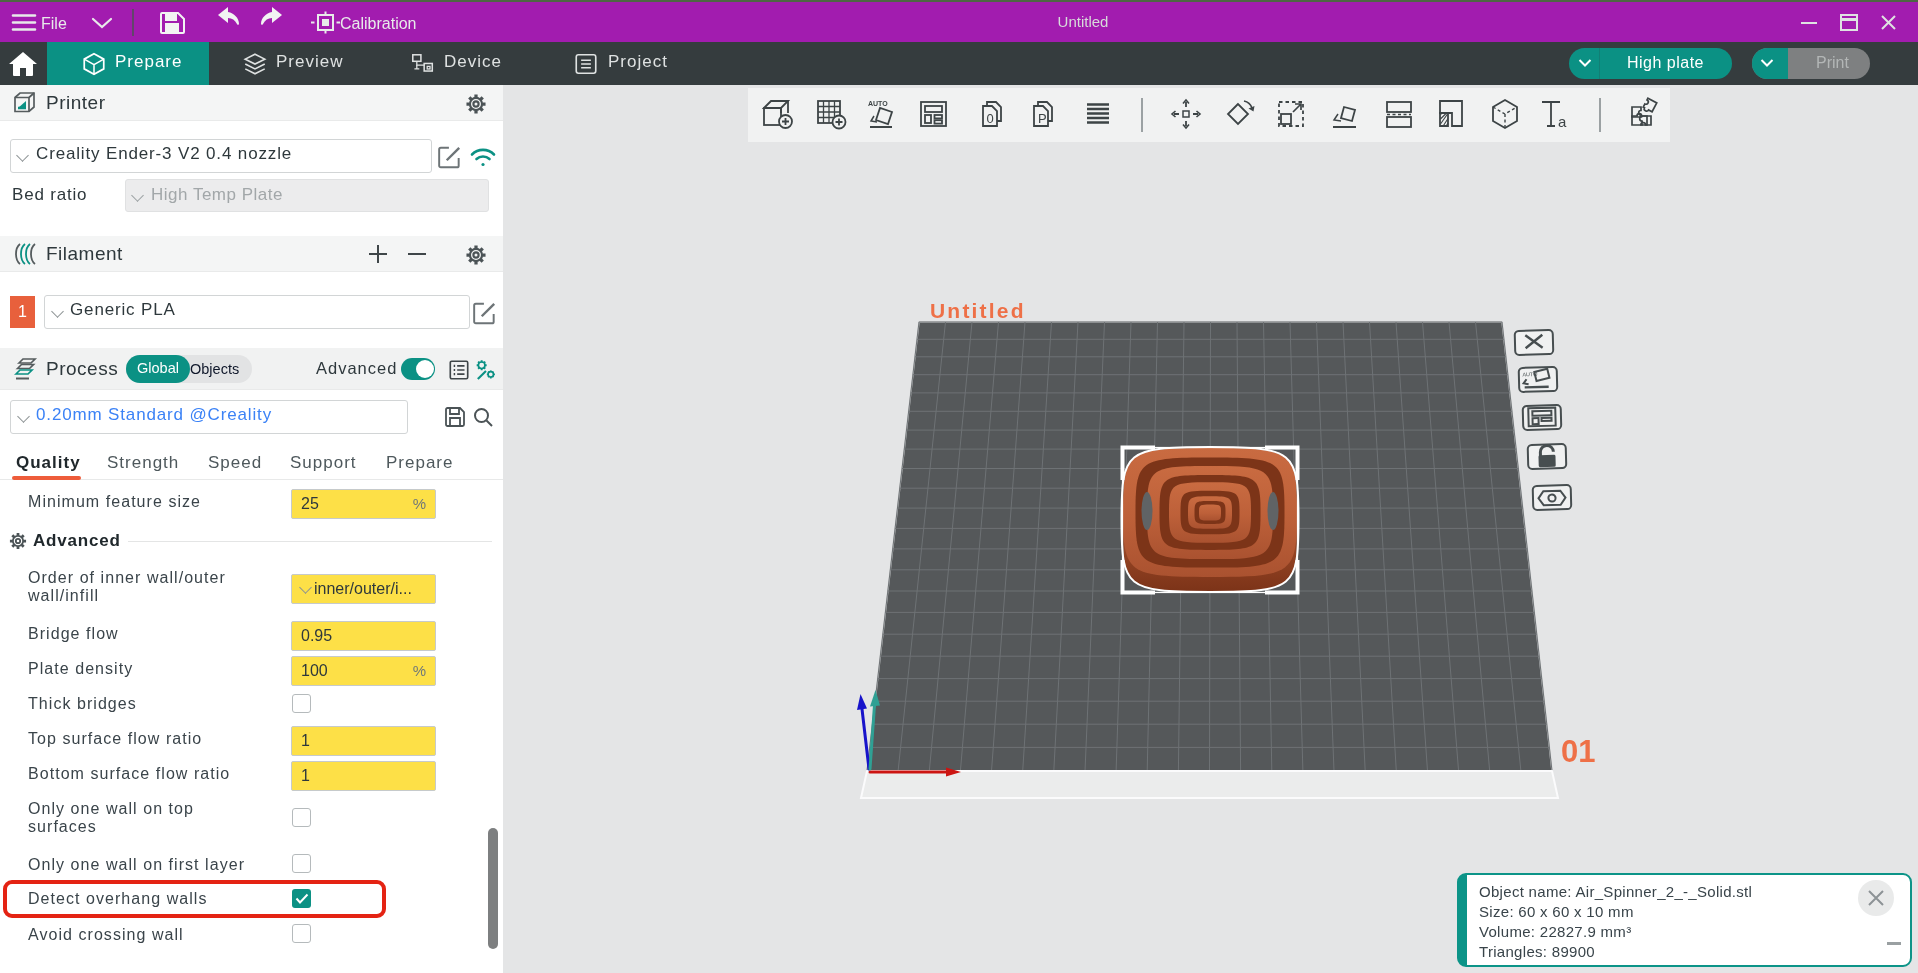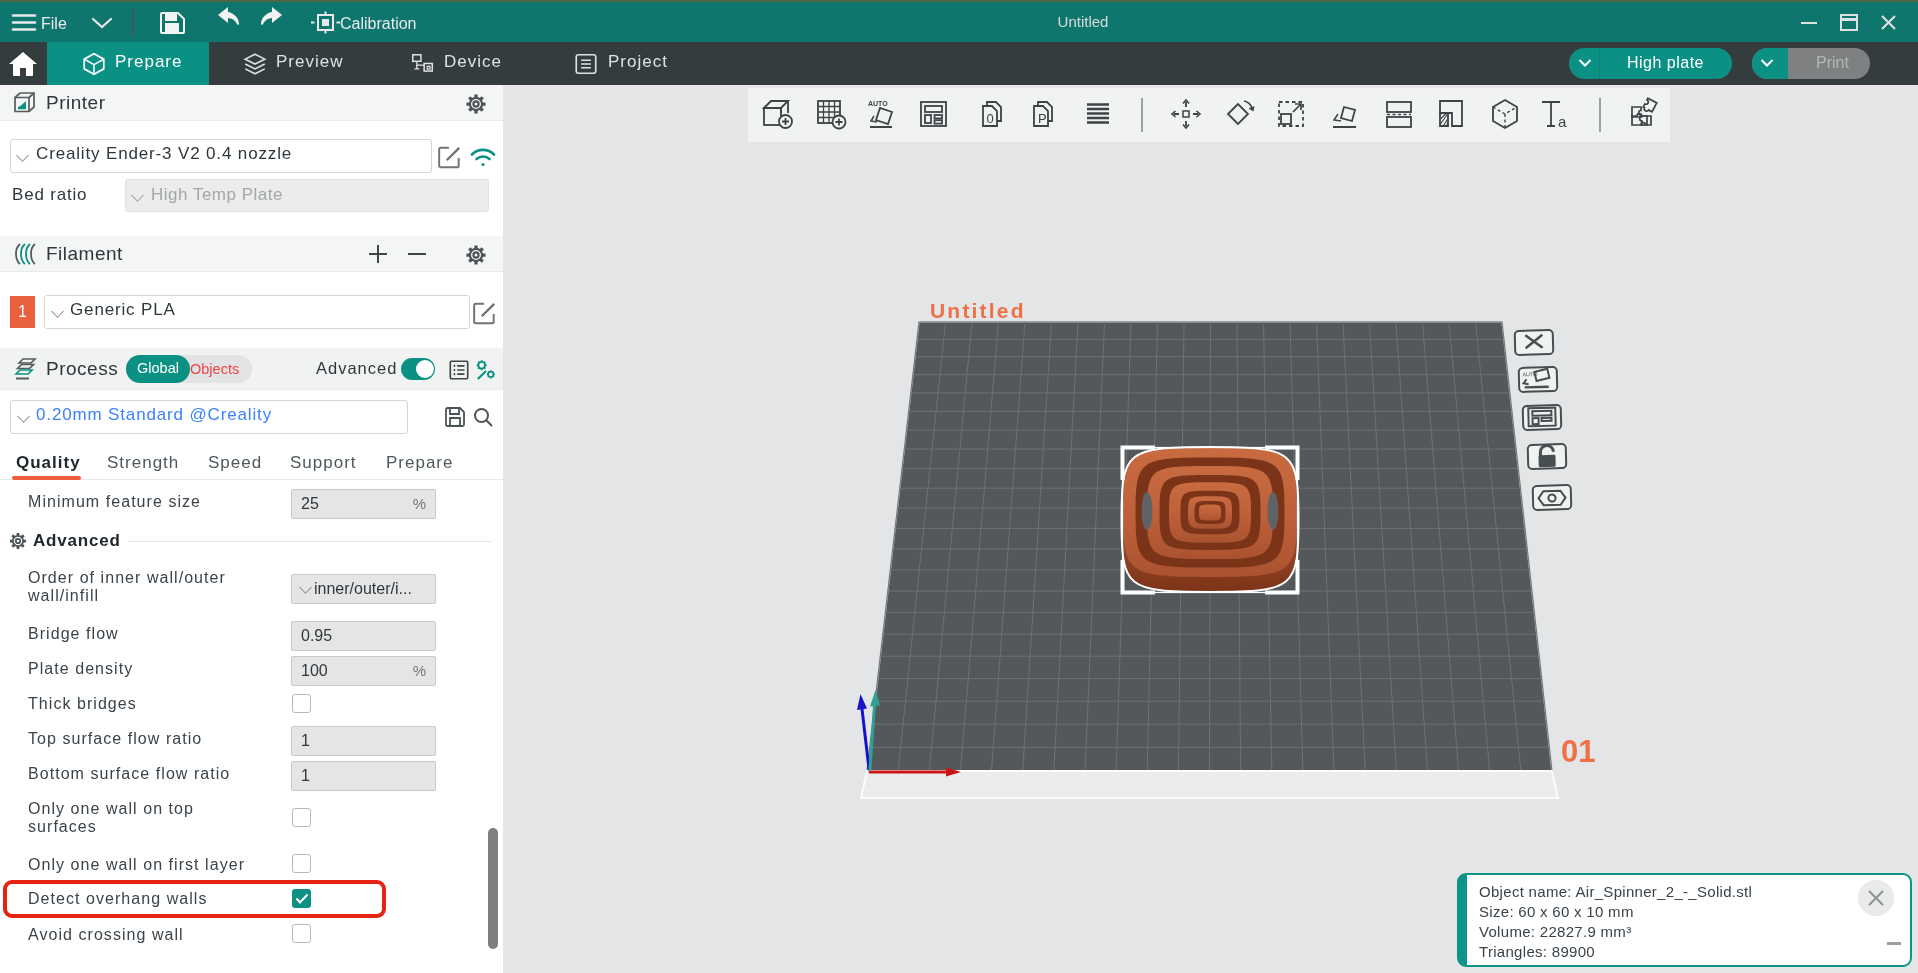--- a/index.html
+++ b/index.html
@@ -1,27 +1,27 @@
 <!DOCTYPE html>
 <html><head><meta charset="utf-8">
 <style>
 *{margin:0;padding:0;box-sizing:border-box}
 html,body{width:1918px;height:973px;overflow:hidden;font-family:"Liberation Sans",sans-serif;background:#e5e6e6}
 .abs{position:absolute}
-#titlebar{position:absolute;left:0;top:0;width:1918px;height:42px;background:#0f766e;border-top:2px solid #4d6643}
+#titlebar{position:absolute;left:0;top:0;width:1918px;height:42px;background:#a21caf;border-top:2px solid #4d6643}
 #tabbar{position:absolute;left:0;top:42px;width:1918px;height:43px;background:#353c3e}
 #panel{position:absolute;left:0;top:85px;width:503px;height:888px;background:#fff}
 #viewport{position:absolute;left:503px;top:85px;width:1415px;height:888px;background:#e4e5e6}
 .hdr{position:absolute;left:0;width:503px;background:#f4f5f5;border-bottom:1px solid #e9eaea}
 .hdrtxt{font-size:19px;color:#2e383c;letter-spacing:0.5px;font-weight:400}
 .combo{position:absolute;border:1px solid #d2d5d6;border-radius:3px;background:#fff;font-size:17px;color:#2e383c}
 .ls{letter-spacing:0.85px}
 .chev{display:inline-block;width:9px;height:9px;border-left:1.6px solid #8b9193;border-bottom:1.6px solid #8b9193;transform:rotate(-45deg)}
 .lbl{position:absolute;font-size:16px;color:#3a444a;letter-spacing:1.05px}
-.inp{position:absolute;width:145px;height:30px;border:1px solid #c6cacb;border-radius:2px;background:#e5e5e5;font-size:16px;color:#2e383c;line-height:28px;padding-left:9px}
+.inp{position:absolute;width:145px;height:30px;border:1px solid #c6cacb;border-radius:2px;background:#fde047;font-size:16px;color:#2e383c;line-height:28px;padding-left:9px}
 .pct{position:absolute;right:9px;top:0;color:#6f777a;font-size:15px}
 .cb{position:absolute;width:19px;height:19px;border:1.5px solid #b5babc;border-radius:3px;background:#fff}
 .cbc{position:absolute;width:19px;height:19px;border-radius:3px;background:#0c9184}
 </style></head>
 <body>
 <div id="titlebar">
 <svg class="abs" style="left:0;top:0" width="450" height="40" viewBox="0 0 450 40">
 <g stroke="#e8eaea" stroke-width="2.6" fill="none" stroke-linecap="round">
 <path d="M13 13.5h22M13 20.5h22M13 27.5h22"></path>
 <path d="M93 17l9 8 9-8" stroke-width="2.2"></path>
@@ -162,21 +162,21 @@
 <div class="hdr" style="top:263px;height:42px;background:#f1f2f2"></div>
 <svg class="abs" style="left:13px;top:272px" width="26" height="24" viewBox="0 0 26 24" fill="none" stroke="#555c5e" stroke-width="1.7">
 <path d="M6 6l4-4h12l-4 4z"></path>
       <path d="M4.5 11.5l4-4h12l-4 4z"></path>
       <path d="M3 17l4-4h12l-4 4z" stroke="#0b9184"></path>
       <path d="M3 21.5h13" stroke-width="2"></path>
 </svg>
 <div class="abs hdrtxt" style="left:46px;top:273px">Process</div>
 <div class="abs" style="left:126px;top:270px;width:126px;height:28px;background:#e2e3e4;border-radius:14px"></div>
 <div class="abs" style="left:126px;top:270px;width:64px;height:28px;background:#0b9184;border-radius:14px;color:#fff;font-size:14.5px;text-align:center;line-height:27px">Global</div>
-<div class="abs" style="left:190px;top:276px;font-size:14.5px;color:#ef4444">Objects</div>
+<div class="abs" style="left:190px;top:276px;font-size:14.5px;color:#0f172a">Objects</div>
 <div class="abs" style="left:316px;top:274px;font-size:16.5px;color:#2e383c;letter-spacing:1px">Advanced</div>
 <div class="abs" style="left:401px;top:273px;width:34px;height:22px;background:#0b9184;border-radius:11px"></div>
 <div class="abs" style="left:416px;top:275px;width:18px;height:18px;background:#fff;border-radius:9px"></div>
 <svg class="abs" style="left:448px;top:274px" width="22" height="22" viewBox="0 0 24 24" fill="none" stroke="#3f4649" stroke-width="1.8">
 <rect x="2.5" y="2.5" width="19" height="19" rx="1.5"></rect>
       <path d="M10 7.5h8M10 12h8M10 16.5h8"></path>
       <path d="M6.2 7.5h1.6M6.2 12h1.6M6.2 16.5h1.6" stroke-width="2.2"></path>
 </svg>
 <svg class="abs" style="left:474px;top:273px" width="23" height="24" viewBox="0 0 24 24" fill="none" stroke="#0b9184" stroke-width="1.7">
 <circle cx="8" cy="7" r="3.4"></circle>

